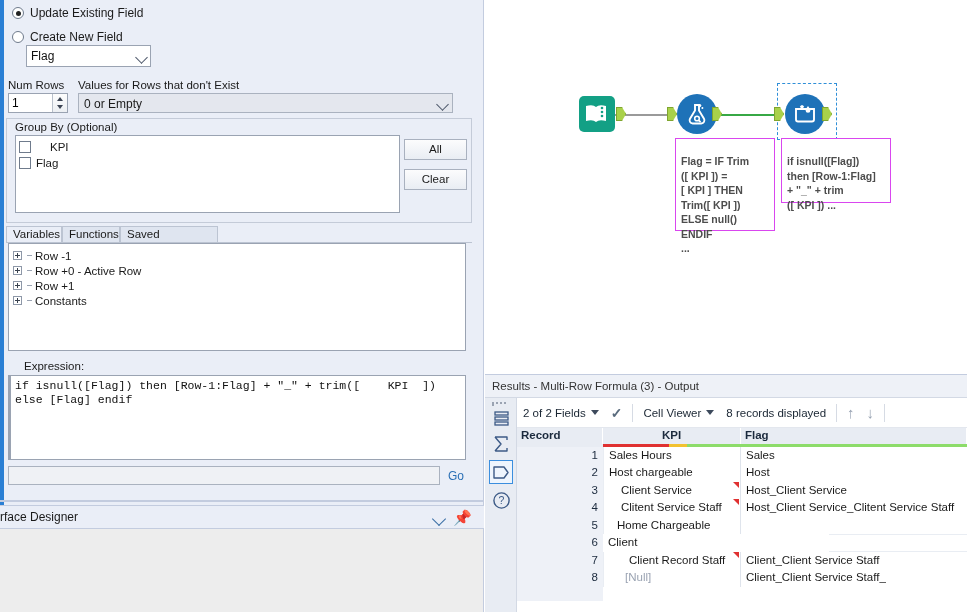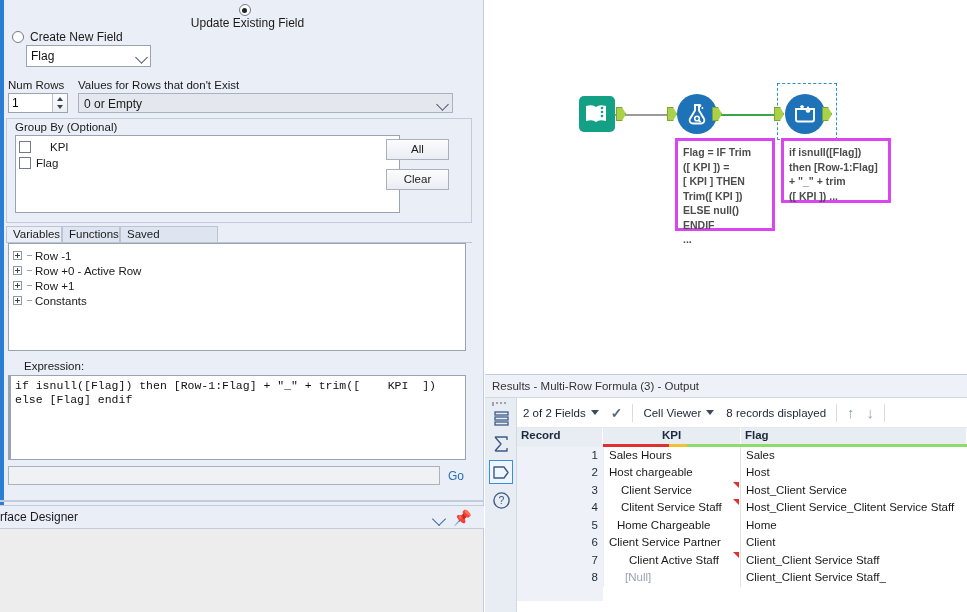--- a/index.html
+++ b/index.html
@@ -86,21 +86,21 @@
   }
   .gb-item { display:flex; align-items:center; height:16px; }
   .cbx {
     width:12px; height:12px; border:1px solid #6f7b8c; background:#fff;
     margin-right:5px; flex:none;
   }
   .gb-label { font-size:11.5px; }
   .gb-label.indent { padding-left:14px; }
 
   .btn-all, .btn-clear {
-    position:absolute; right:22px; width:63px; height:21px;
+    position:absolute; right:4px; width:63px; height:21px;
     background:linear-gradient(#fcfcfd,#e9edf3); border:1px solid #a9b1bf;
     font-size:11.5px; text-align:center; line-height:19px; color:#1a1a1a;
   }
   .btn-all { top:20px; }
   .btn-clear { top:50px; }
 
   
   .tabs { position:absolute; left:6px; top:226px; width:466px; height:17px; }
   .tab {
     position:absolute; top:0; height:17px; font-size:11.5px;
@@ -170,23 +170,23 @@
     position:absolute; width:10px; height:14px; background:#a9d14a;
     border:1px solid #7fa52f;
   }
   .anchor-out { clip-path: polygon(0 0, 60% 0, 100% 50%, 60% 100%, 0 100%); }
   .anchor-in  { clip-path: polygon(0 0, 60% 0, 100% 50%, 60% 100%, 0 100%); }
   .wire { position:absolute; height:2px; }
   .sel-box {
     position:absolute; border:1px dashed #2f8fd8; background:transparent;
   }
   .note-box {
-    position:absolute; background:#ffffff; border:3px solid #d946ef;
+    position:absolute; background:#ffffff; border:1px solid #d946ef;
     font-size:10.5px; line-height:14.5px; color:#4d4d4d;
-    padding:4px 5px; white-space:pre-line;
+    padding:15px 5px; white-space:pre-line;
     font-family:"Liberation Sans", sans-serif; font-weight:bold;
   }
 
   
   #results {
     position:absolute; left:485px; top:374px; width:482px; height:206px;
     background:#ffffff; border-top:1px solid #c3ccdf;
   }
   .res-title {
     position:absolute; left:0; top:0; width:482px; height:23px;
@@ -246,21 +246,21 @@
   .gf.rec { width:86px; background:#eef1f7; }
   .gf.rest { flex:1; background:#fff; }
 </style>
 </head>
 <body>
 
 <div id="config-panel">
   <div class="accent-strip"></div>
 
   <div class="cfg-inner">
-    <div class="radio-row" style="margin-top:4px;flex-direction:column;">
+    <div class="radio-row" style="margin-top:4px;">
       <span class="radio on"></span>
       <span class="radio-label">Update Existing Field</span>
     </div>
     <div class="radio-row" style="margin-top:6px;align-items:center;">
       <span class="radio"></span>
       <span class="radio-label">Create New  Field</span>
     </div>
   </div>
 
   <div class="field-select">
@@ -492,30 +492,28 @@
           <div class="gc flag">Host_Client Service</div>
         </div>
         <div class="grid-row">
           <div class="gc rec">4</div>
           <div class="gc kpi"><span style="padding-left: 12px;">Clitent Service Staff</span><span class="redtri"></span></div>
           <div class="gc flag">Host_Client Service_Clitent Service Staff</div>
         </div>
         <div class="grid-row">
           <div class="gc rec">5</div>
           <div class="gc kpi"><span style="padding-left: 8px;">Home Chargeable</span></div>
-          <div class="gc flag">Home</div>
         </div>
         <div class="grid-row">
           <div class="gc rec">6</div>
-          <div class="gc kpi"><span style="padding-left: 0px;">Client Service Partner</span></div>
           <div class="gc flag">Client</div>
         </div>
         <div class="grid-row">
           <div class="gc rec">7</div>
-          <div class="gc kpi"><span style="padding-left: 20px;">Client Active Staff</span><span class="redtri"></span></div>
+          <div class="gc kpi"><span style="padding-left: 20px;">Client Record Staff</span><span class="redtri"></span></div>
           <div class="gc flag">Client_Client Service Staff</div>
         </div>
         <div class="grid-row">
           <div class="gc rec">8</div>
           <div class="gc kpi null"><span style="padding-left: 16px;">[Null]</span></div>
           <div class="gc flag">Client_Client Service Staff_</div>
         </div>
       </div>
     <div class="grid-filler">
       <div class="gf rec"></div>

